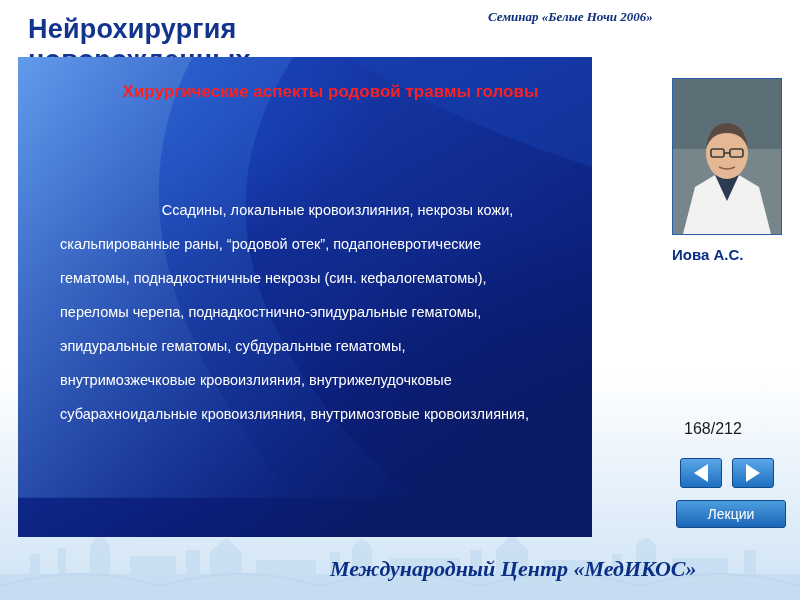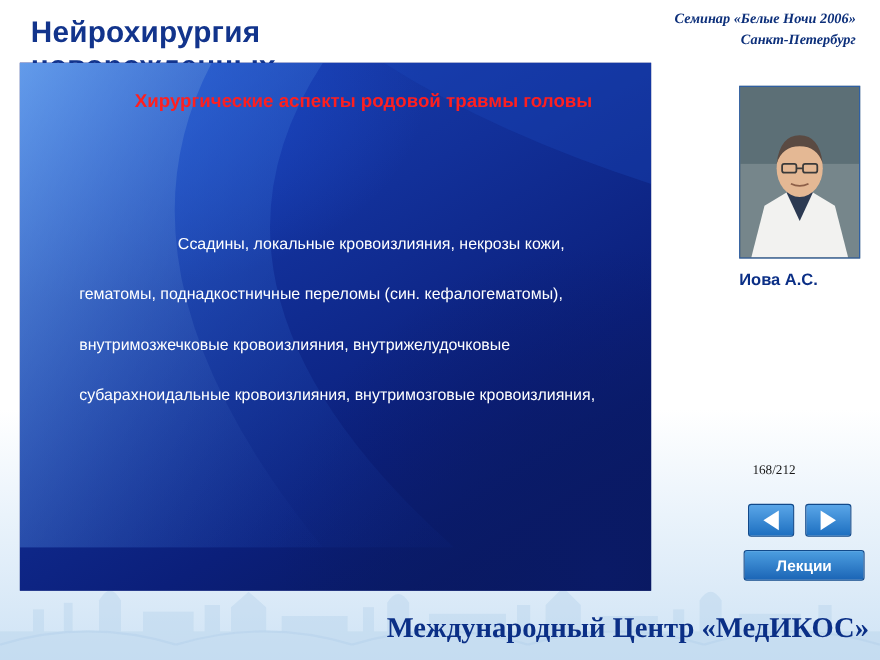--- a/index.html
+++ b/index.html
@@ -43,21 +43,21 @@
     color: #12348c;
     line-height: 1.15;
     letter-spacing: 0.2px;
   }
 
   .seminar-block {
     position: absolute;
     right: 22px;
     top: 8px;
     width: 290px;
-    text-align: right;
+    text-align: left;
     font-family: "Liberation Serif", serif;
     font-style: italic;
     font-weight: bold;
     font-size: 13px;
     color: #0c2f7a;
     line-height: 1.45;
   }
 
   
   .slide {
@@ -101,21 +101,21 @@
     width: 555px;
     color: #ffffff;
     font-size: 14.5px;
     line-height: 2.35;
   }
   .slide-body .first-line {
     display: block;
     text-align: center;
   }
   .slide-body p {
-    margin: 12px;
+    margin: 0;
   }
 
   
   .portrait {
     position: absolute;
     left: 672px;
     top: 78px;
     width: 108px;
     height: 155px;
     border: 1px solid #2b5ea8;
@@ -133,23 +133,22 @@
     font-weight: bold;
     line-height: 1.25;
   }
 
   .page-counter {
     position: absolute;
     left: 684px;
     top: 420px;
     width: 100px;
     color: #1a1a1a;
-    font-size: 12px;
+    font-size: 16px;
     text-align: left;
-    font-family: Liberation Serif, serif;
   }
 
   .nav-buttons {
     position: absolute;
     left: 680px;
     top: 458px;
     width: 104px;
     display: flex;
     gap: 10px;
   }
@@ -176,36 +175,37 @@
     position: absolute;
     left: 676px;
     top: 500px;
     width: 108px;
     height: 26px;
     background: linear-gradient(180deg, #4c9ee0 0%, #1b65b6 100%);
     border: 1px solid #11498a;
     border-radius: 3px;
     color: #ffffff;
     font-size: 14px;
-    font-weight: bold;
+    font-weight: normal;
     display: flex;
     align-items: center;
     justify-content: center;
   }
 
   
   .footer-title {
     position: absolute;
     left: 330px;
     top: 556px;
     width: 460px;
-    text-align: right;
+    text-align: left;
     font-family: "Liberation Serif", serif;
-    font-weight: bold;
-    font-size: 26px;
+    font-style: italic;
+    font-weight: bold;
+    font-size: 22px;
     color: #0b2f86;
   }
 </style>
 </head>
 <body>
 
 <div id="page">
 
   <svg class="skyline" viewBox="0 0 800 110" preserveAspectRatio="none">
     <g fill="#b9d4ec" opacity="0.85">
@@ -234,21 +234,20 @@
       <path d="M320 96 Q400 72 480 96"></path>
       <path d="M480 96 Q560 72 640 96"></path>
       <path d="M640 96 Q720 72 800 96"></path>
     </g>
   </svg>
 
   <div class="deck-title">Нейрохирургия новорожденных</div>
 
   <div class="seminar-block">
     <div>Семинар «Белые Ночи 2006»</div>
-    <div>Санкт-Петербург</div>
   </div>
 
   <div class="slide">
     <div class="slide-bg"></div>
 
     <svg class="slide-swoosh" viewBox="0 0 625 480" preserveAspectRatio="none">
       <defs>
         <linearGradient id="sw1" x1="0" y1="0" x2="1" y2="1">
           <stop offset="0%" stop-color="#3f7ee8" stop-opacity="0.75"></stop>
           <stop offset="100%" stop-color="#0d2a8c" stop-opacity="0.1"></stop>
@@ -260,21 +259,24 @@
       </defs>
       <path d="M0 0 L300 0 Q150 230 430 480 L0 480 Z" fill="url(#sw1)"></path>
       <path d="M0 0 L190 0 Q80 210 300 480 L0 480 Z" fill="url(#sw2)"></path>
       <path d="M360 0 L625 0 L625 120 Q470 70 360 0 Z" fill="#1b47bb" opacity="0.35"></path>
     </svg>
 
     <div class="slide-title">Хирургические аспекты родовой травмы головы</div>
 
     <div class="slide-body">
       <p class="first-line">Ссадины, локальные кровоизлияния, некрозы кожи,</p>
-      <p>гематомы, поднадкостничные переломы (син. кефалогематомы),</p>
+      <p>скальпированные раны, “родовой отек”, подапоневротические</p>
+      <p>гематомы, поднадкостничные некрозы (син. кефалогематомы),</p>
+      <p>переломы черепа, поднадкостнично-эпидуральные гематомы,</p>
+      <p>эпидуральные гематомы, субдуральные  гематомы,</p>
       <p>внутримозжечковые кровоизлияния, внутрижелудочковые</p>
       <p>субарахноидальные кровоизлияния, внутримозговые кровоизлияния,</p>
     </div>
   </div>
 
   <div class="portrait">
     <svg viewBox="0 0 108 155" preserveAspectRatio="none">
       <rect x="0" y="0" width="108" height="155" fill="#6a7b80"></rect>
       <rect x="0" y="0" width="108" height="70" fill="#5c6f76"></rect>
       <rect x="0" y="70" width="108" height="85" fill="#76868b"></rect>

